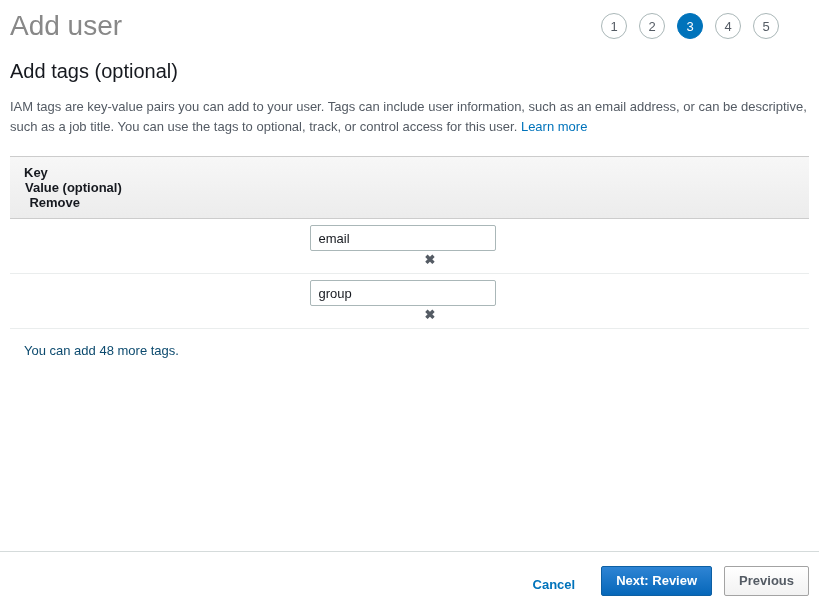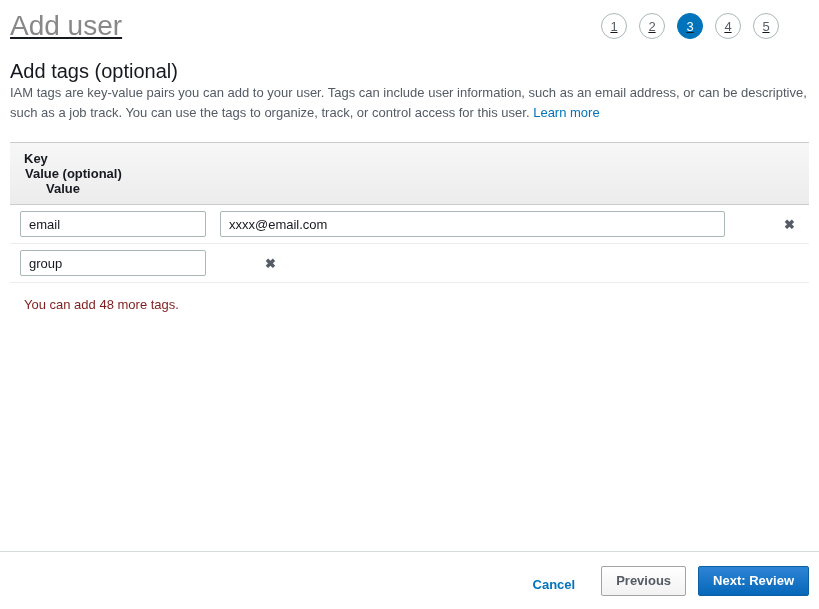--- a/index.html
+++ b/index.html
@@ -17,21 +17,20 @@
       position: relative;
     }
     .container {
       padding: 10px 10px 0 10px;
     }
     .header-row {
       display: flex;
       justify-content: space-between;
       align-items: center;
       margin-bottom: 18px;
-      text-decoration: underline;
     }
     .page-title {
       font-size: 28px;
       font-weight: 400;
       color: #888888;
     }
     .steps {
       display: flex;
       gap: 12px;
       padding-right: 30px;
@@ -50,20 +49,21 @@
     }
     .step.active {
       background: #0073bb;
       border-color: #0073bb;
       color: #fff;
     }
     .section-title {
       font-size: 20px;
       font-weight: 400;
       color: #16191f;
+      margin-bottom: 14px;
     }
     .description {
       font-size: 13px;
       color: #545b64;
       line-height: 1.5;
       margin-bottom: 20px;
     }
     .description a {
       color: #0073bb;
       text-decoration: none;
@@ -99,20 +99,21 @@
       text-align: right;
       font-weight: 700;
       font-size: 13px;
       color: #16191f;
     }
     .tag-row {
       display: flex;
       align-items: center;
       padding: 6px 10px;
       border-bottom: 1px solid #eaeded;
+      flex-direction: column;
     }
     .tag-row .col-key {
       width: 200px;
       padding-right: 14px;
     }
     .tag-row .col-value {
       flex: 1;
       padding-right: 14px;
     }
     .tag-row .col-remove {
@@ -140,21 +141,21 @@
       outline: none;
     }
     .remove-icon {
       color: #545b64;
       cursor: pointer;
       font-size: 13px;
       font-weight: bold;
     }
     .remaining-text {
       font-size: 13px;
-      color: #7f1d1d;
+      color: #0c4a6e;
       padding: 14px 10px 0 14px;
     }
     .footer {
       position: absolute;
       bottom: 0;
       left: 0;
       right: 0;
       border-top: 1px solid #d5dbdb;
       padding: 10px 10px;
       display: flex;
@@ -203,37 +204,34 @@
       <div class="step">1</div>
       <div class="step">2</div>
       <div class="step active">3</div>
       <div class="step">4</div>
       <div class="step">5</div>
     </div>
   </div>
 
   <h2 class="section-title">Add tags (optional)</h2>
   <p class="description">
-    <span>IAM tags are key-value pairs you can add to your user. Tags can include user information, such as an email address, or can be descriptive, such as a job track. You can use the tags to organize, track, or control access for this user. </span><a href="#">Learn more</a>
+    <span>IAM tags are key-value pairs you can add to your user. Tags can include user information, such as an email address, or can be descriptive, such as a job title. You can use the tags to optional, track, or control access for this user. </span><a href="#">Learn more</a>
   </p>
 
   <div class="tags-table">
     <div class="tags-header">
       <div class="col-key">Key</div>
       <div class="col-value">Value (optional)</div>
-      <div class="col-remove">Value</div>
+      <div class="col-remove">Remove</div>
     </div>
 
     <div class="tag-row">
       <div class="col-key">
         <input class="tag-input" value="email" style="">
       </div>
-      <div class="col-value">
-        <input class="tag-input" value="xxxx@email.com" style="">
-      </div>
       <div class="col-remove">
         <span class="remove-icon">✖</span>
       </div>
     </div>
 
     <div class="tag-row">
       <div class="col-key">
         <input class="tag-input" value="group" style="">
       </div>
       <div class="col-remove">
@@ -241,15 +239,15 @@
       </div>
     </div>
 
   </div>
 
   <div class="remaining-text">You can add 48 more tags.</div>
 </div>
 
 <div class="footer">
   <button class="btn btn-cancel">Cancel</button>
+  <button class="btn btn-next">Next: Review</button>
   <button class="btn btn-prev">Previous</button>
-  <button class="btn btn-next">Next: Review</button>
 </div>
 
 </body></html>

